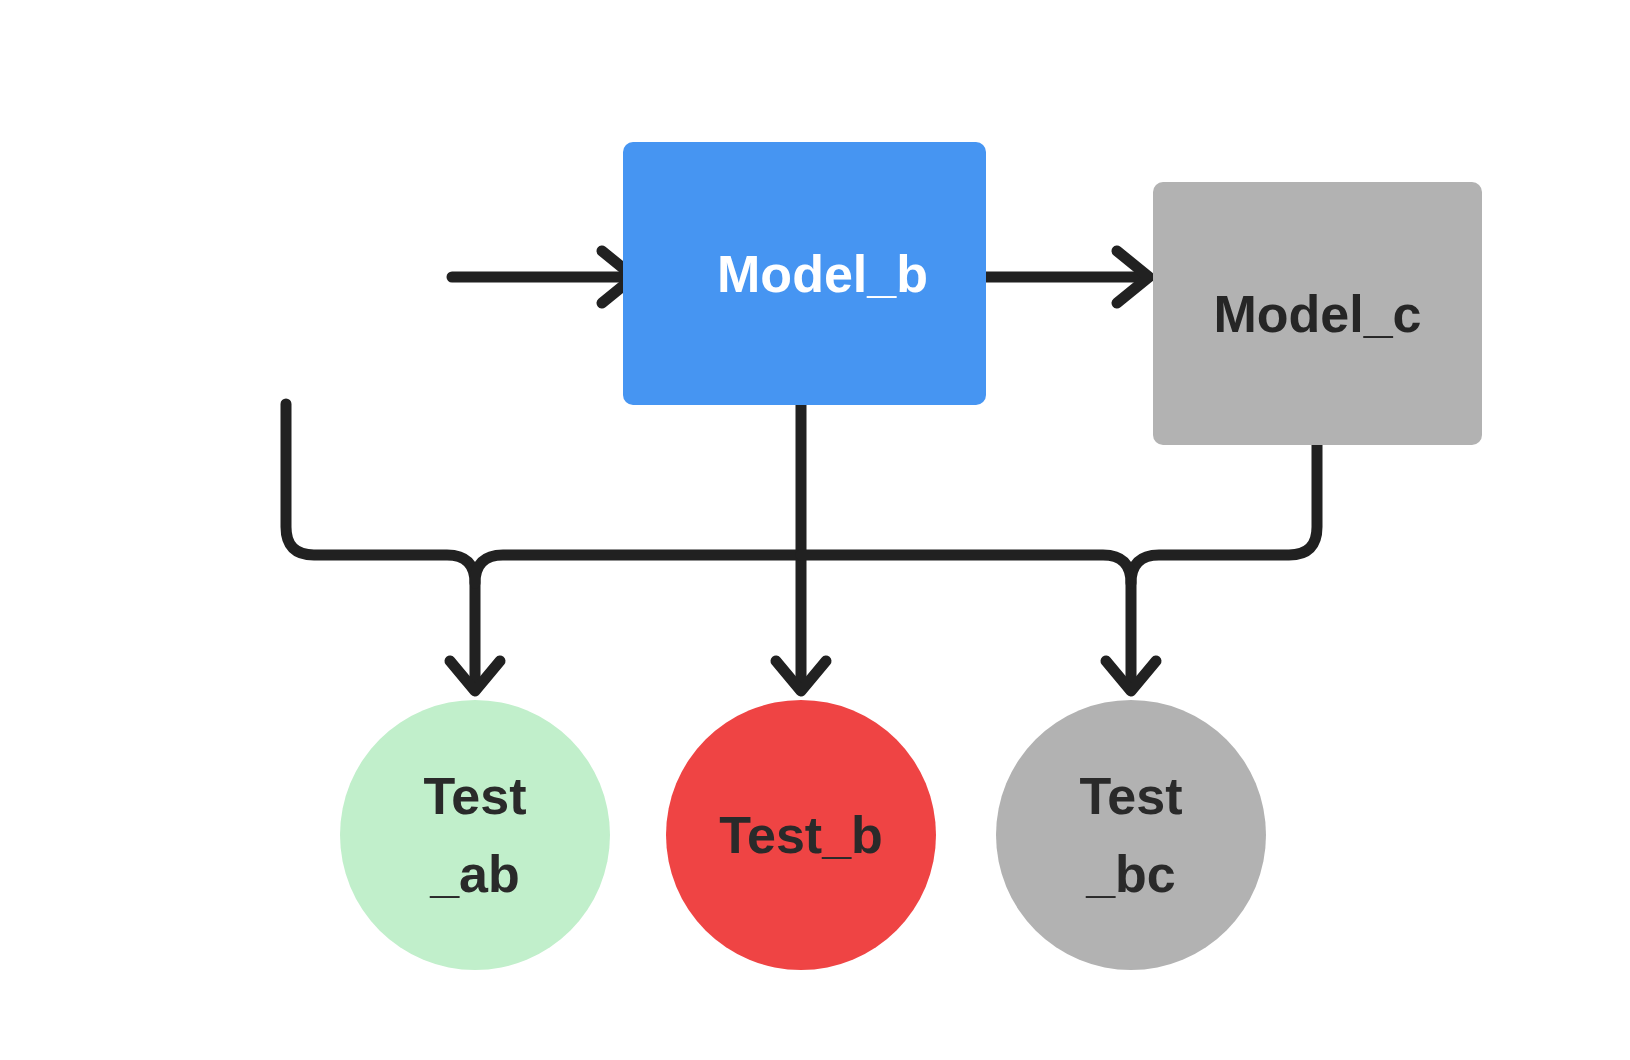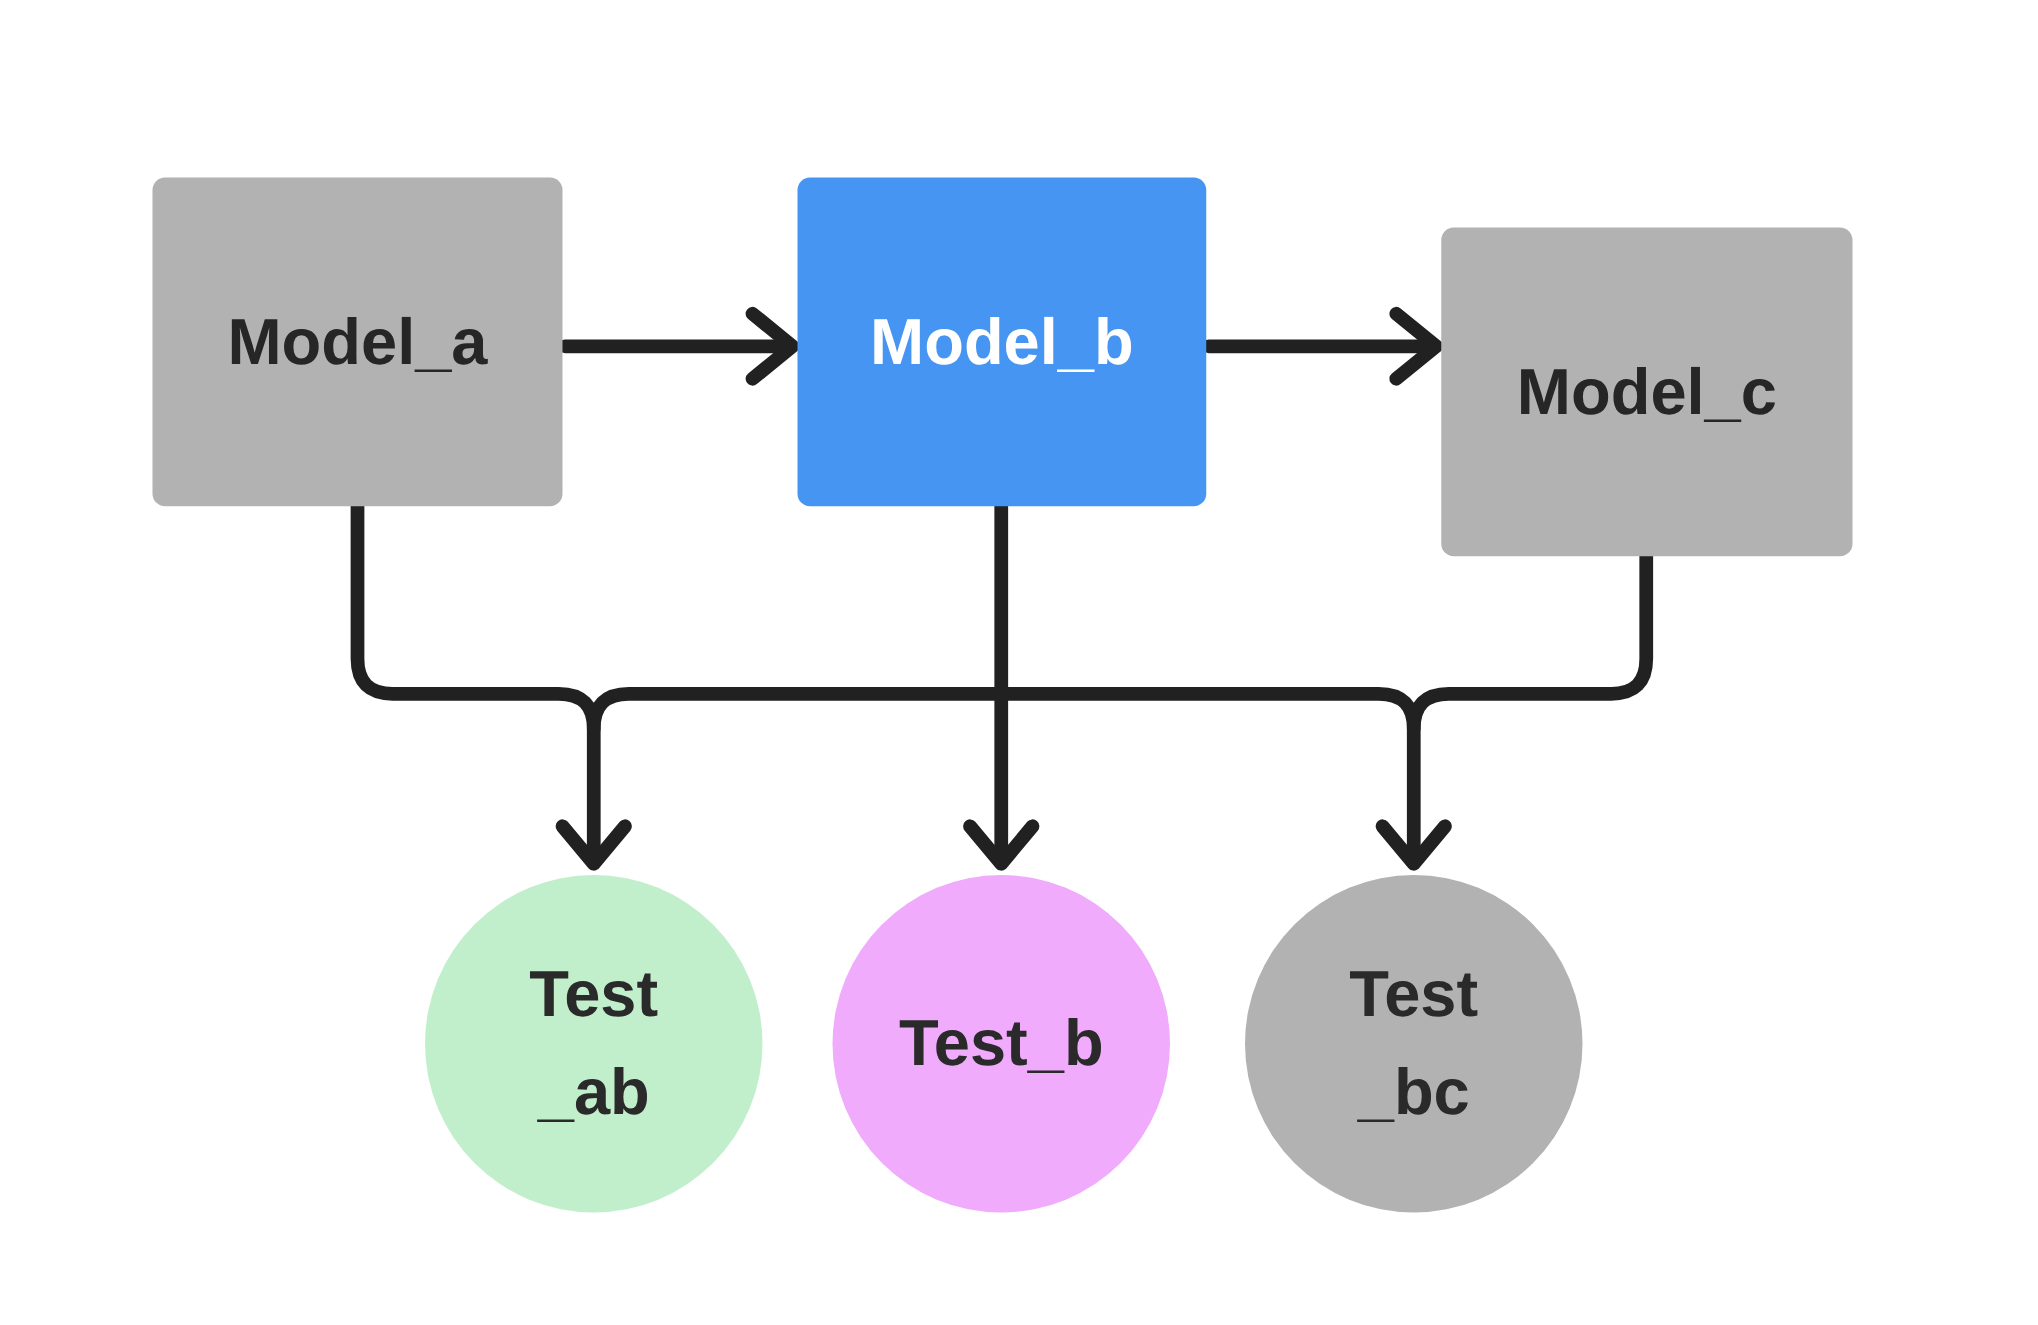--- a/index.html
+++ b/index.html
@@ -11,21 +11,21 @@
     position:absolute; top:30px; left:0; width:1526px;
     text-align:center; font-size:54px; font-weight:600; color:#1c1c1c;
     letter-spacing:-0.5px; white-space:nowrap;
   }
   .node {
     position:absolute; display:flex; align-items:center; justify-content:center;
     font-size:52px; font-weight:600; color:#262626;
   }
   .box { top:142px; height:263px; border-radius:10px; }
   #model_a { left:122px;  width:328px; }
-  #model_b { left:638px;  width:327px; }
+  #model_b { left:623px;  width:327px;padding-left:36px; }
   #model_c { left:1153px; width:329px;margin-top:40px; }
   .circle {
     width:270px; height:270px; border-radius:50%; top:700px;
     text-align:center; line-height:1.5;
   }
   #test_ab { left:340px; }
   #test_b  { left:666px; }
   #test_bc { left:996px; }
   .lbl { white-space:pre-line; }
   svg.edges { position:absolute; left:0; top:0; width:1630px; height:1060px; }
@@ -56,38 +56,35 @@
 
     <path class="e" d="M801 555 L503 555 Q475 555 475 583"></path>
 
     <path class="e" d="M801 555 L1103 555 Q1131 555 1131 583"></path>
 
     <path class="e" d="M450 661 L475 691 L500 661"></path>
     <path class="e" d="M776 661 L801 691 L826 661"></path>
     <path class="e" d="M1106 661 L1131 691 L1156 661"></path>
   </svg>
 
-  <div class="node box" id="model_a" style="background-color: rgb(178, 178, 178); color: rgb(38, 38, 38);">
-    <span class="lbl">Model_a</span>
-  </div>
 
   <div class="node box" id="model_b" style="background-color: rgb(70, 149, 242); color: rgb(255, 255, 255);">
     <span class="lbl">Model_b</span>
   </div>
 
   <div class="node box" id="model_c" style="background-color: rgb(178, 178, 178); color: rgb(38, 38, 38);">
     <span class="lbl">Model_c</span>
   </div>
 
   <div class="node circle" id="test_ab" style="background-color: rgb(193, 239, 203); color: rgb(42, 42, 42);">
     <span class="lbl">Test
 _ab</span>
   </div>
 
-  <div class="node circle" id="test_b" style="background-color: #f0abfc; color: rgb(42, 42, 42);">
+  <div class="node circle" id="test_b" style="background-color: #ef4444; color: rgb(42, 42, 42);">
     <span class="lbl">Test_b</span>
   </div>
 
   <div class="node circle" id="test_bc" style="background-color: rgb(178, 178, 178); color: rgb(42, 42, 42);">
     <span class="lbl">Test
 _bc</span>
   </div>
 
 </div>
 

